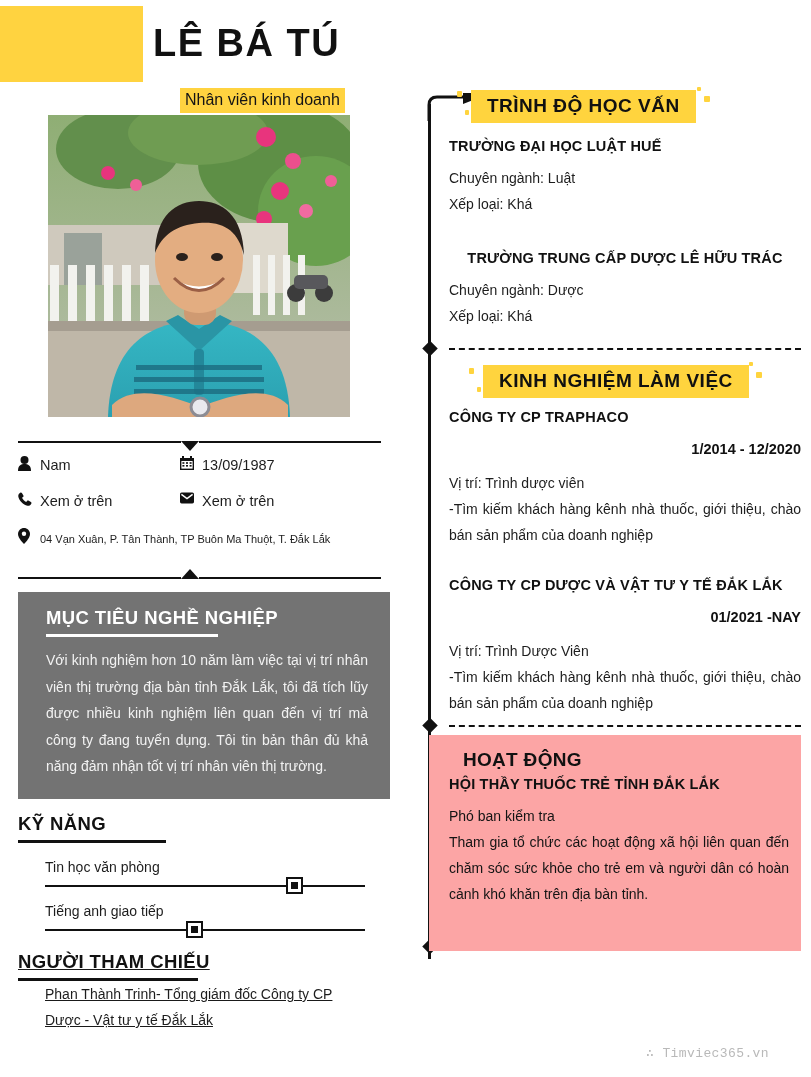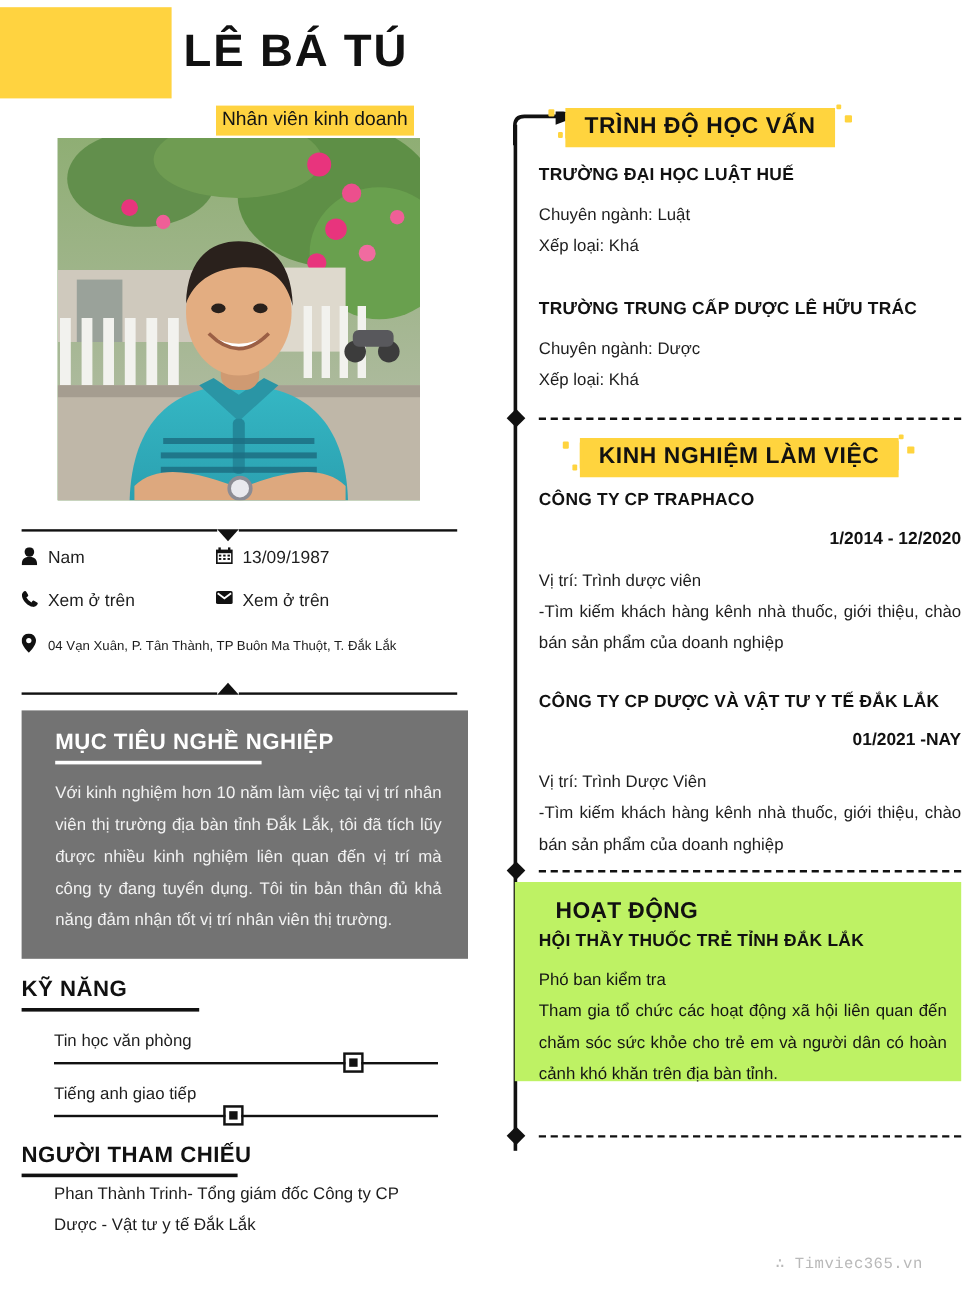--- a/index.html
+++ b/index.html
@@ -100,21 +100,21 @@
     position: relative; height: 2px; background: #111;
     margin-top: 8px; width: 320px;
   }
   .skill-knob {
     position: absolute; top: -6px; width: 13px; height: 13px;
     background: #111; border: 3px solid #fff; outline: 2px solid #111;
     transform: translateX(-7px);
   }
 
   
-  .refs { position: absolute; left: 18px; top: 950px; width: 380px; }
+  .refs { position: absolute; left: 18px; top: 950px; width: 380px; text-decoration: underline; }
   .refs .sec-rule { width: 180px; }
   .refs-body {
     padding-left: 27px;
     font-size: 14px; line-height: 26px; color: #1d1d1d; width: 350px;
   }
 
   
   .timeline { position: absolute; left: 415px; top: 0; width: 396px; height: 1077px; }
   .tl-line {
     position: absolute; left: 13px; top: 104px;
@@ -167,21 +167,21 @@
   .r-date {
     font-size: 14.5px; font-weight: 700; color: #111;
     text-align: right; line-height: 22px; margin-top: 10px;
   }
   .r-line { font-size: 14px; line-height: 26px; color: #1d1d1d; margin-top: 8px; }
   .r-just { font-size: 14px; line-height: 26px; color: #1d1d1d; text-align: justify; }
 
   
   .act-card {
     position: absolute; left: 14px; top: 735px;
-    width: 372px; height: 166px; background: #bef264;
+    width: 372px; height: 216px; background: #fca5a5;
   }
   .act-inner { position: absolute; left: 20px; top: 12px; width: 340px; }
   .act-title {
     font-size: 19px; font-weight: 700; color: #111;
     line-height: 26px; letter-spacing: .3px; padding-left: 14px;
   }
   .act-sub {
     font-size: 14.5px; font-weight: 700; color: #111;
     line-height: 22px; margin-top: 0; letter-spacing: .2px;
   }
@@ -408,21 +408,21 @@
         <span class="spk" style="left:-6px; top:20px; width:4px; height:5px;"></span>
         <span class="spk" style="right:-14px; top:6px; width:6px; height:6px;"></span>
         <span class="spk" style="right:-5px; top:-3px; width:4px; height:4px;"></span>
         <span class="lbl">TRÌNH ĐỘ HỌC VẤN</span>
       </div>
 
       <div class="r-sub" style="margin-top:12px;">TRƯỜNG ĐẠI HỌC LUẬT HUẾ</div>
       <div class="r-line">Chuyên ngành: Luật</div>
       <div class="r-line" style="margin-top:0;">Xếp loại: Khá</div>
 
-      <div class="r-sub" style="margin-top:30px;">TRƯỜNG TRUNG CẤP DƯỢC LÊ HỮU TRÁC</div>
+      <div class="r-sub" style="margin-top:30px;text-align:center;">TRƯỜNG TRUNG CẤP DƯỢC LÊ HỮU TRÁC</div>
       <div class="r-line">Chuyên ngành: Dược</div>
       <div class="r-line" style="margin-top:0;">Xếp loại: Khá</div>
     </div>
 
     <div class="r-block" style="top:365px;">
       <div class="r-head" style="margin-left:34px;">
         <span class="hl"></span>
         <span class="spk" style="left:-14px; top:3px; width:5px; height:6px;"></span>
         <span class="spk" style="left:-6px; top:22px; width:4px; height:5px;"></span>
         <span class="spk" style="right:-13px; top:7px; width:6px; height:6px;"></span>

